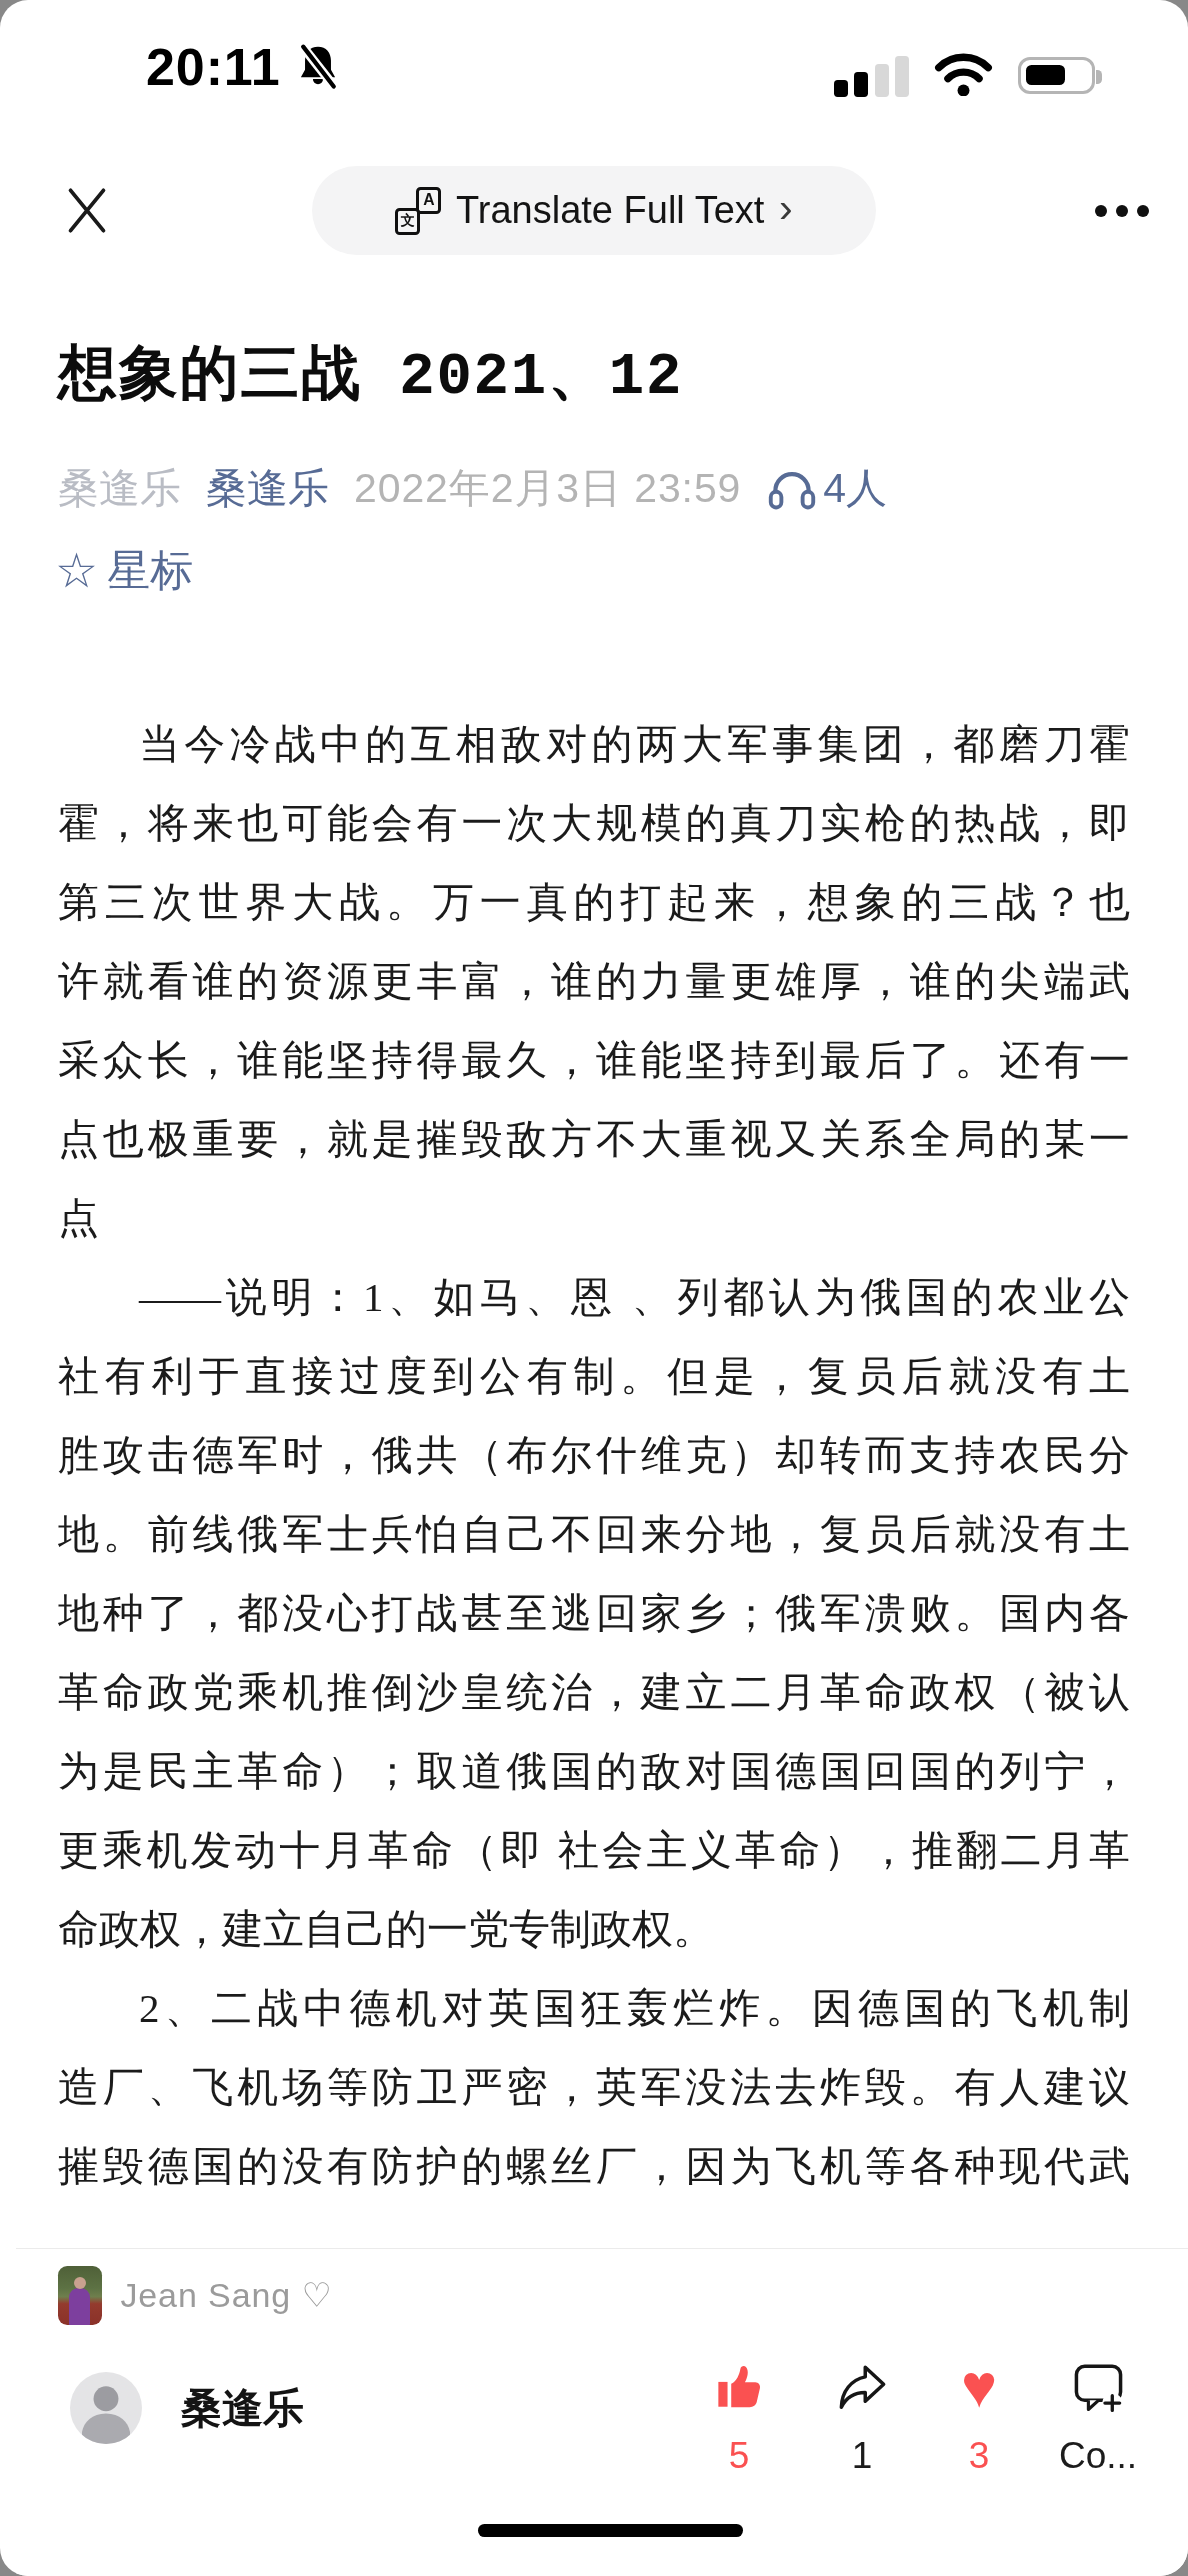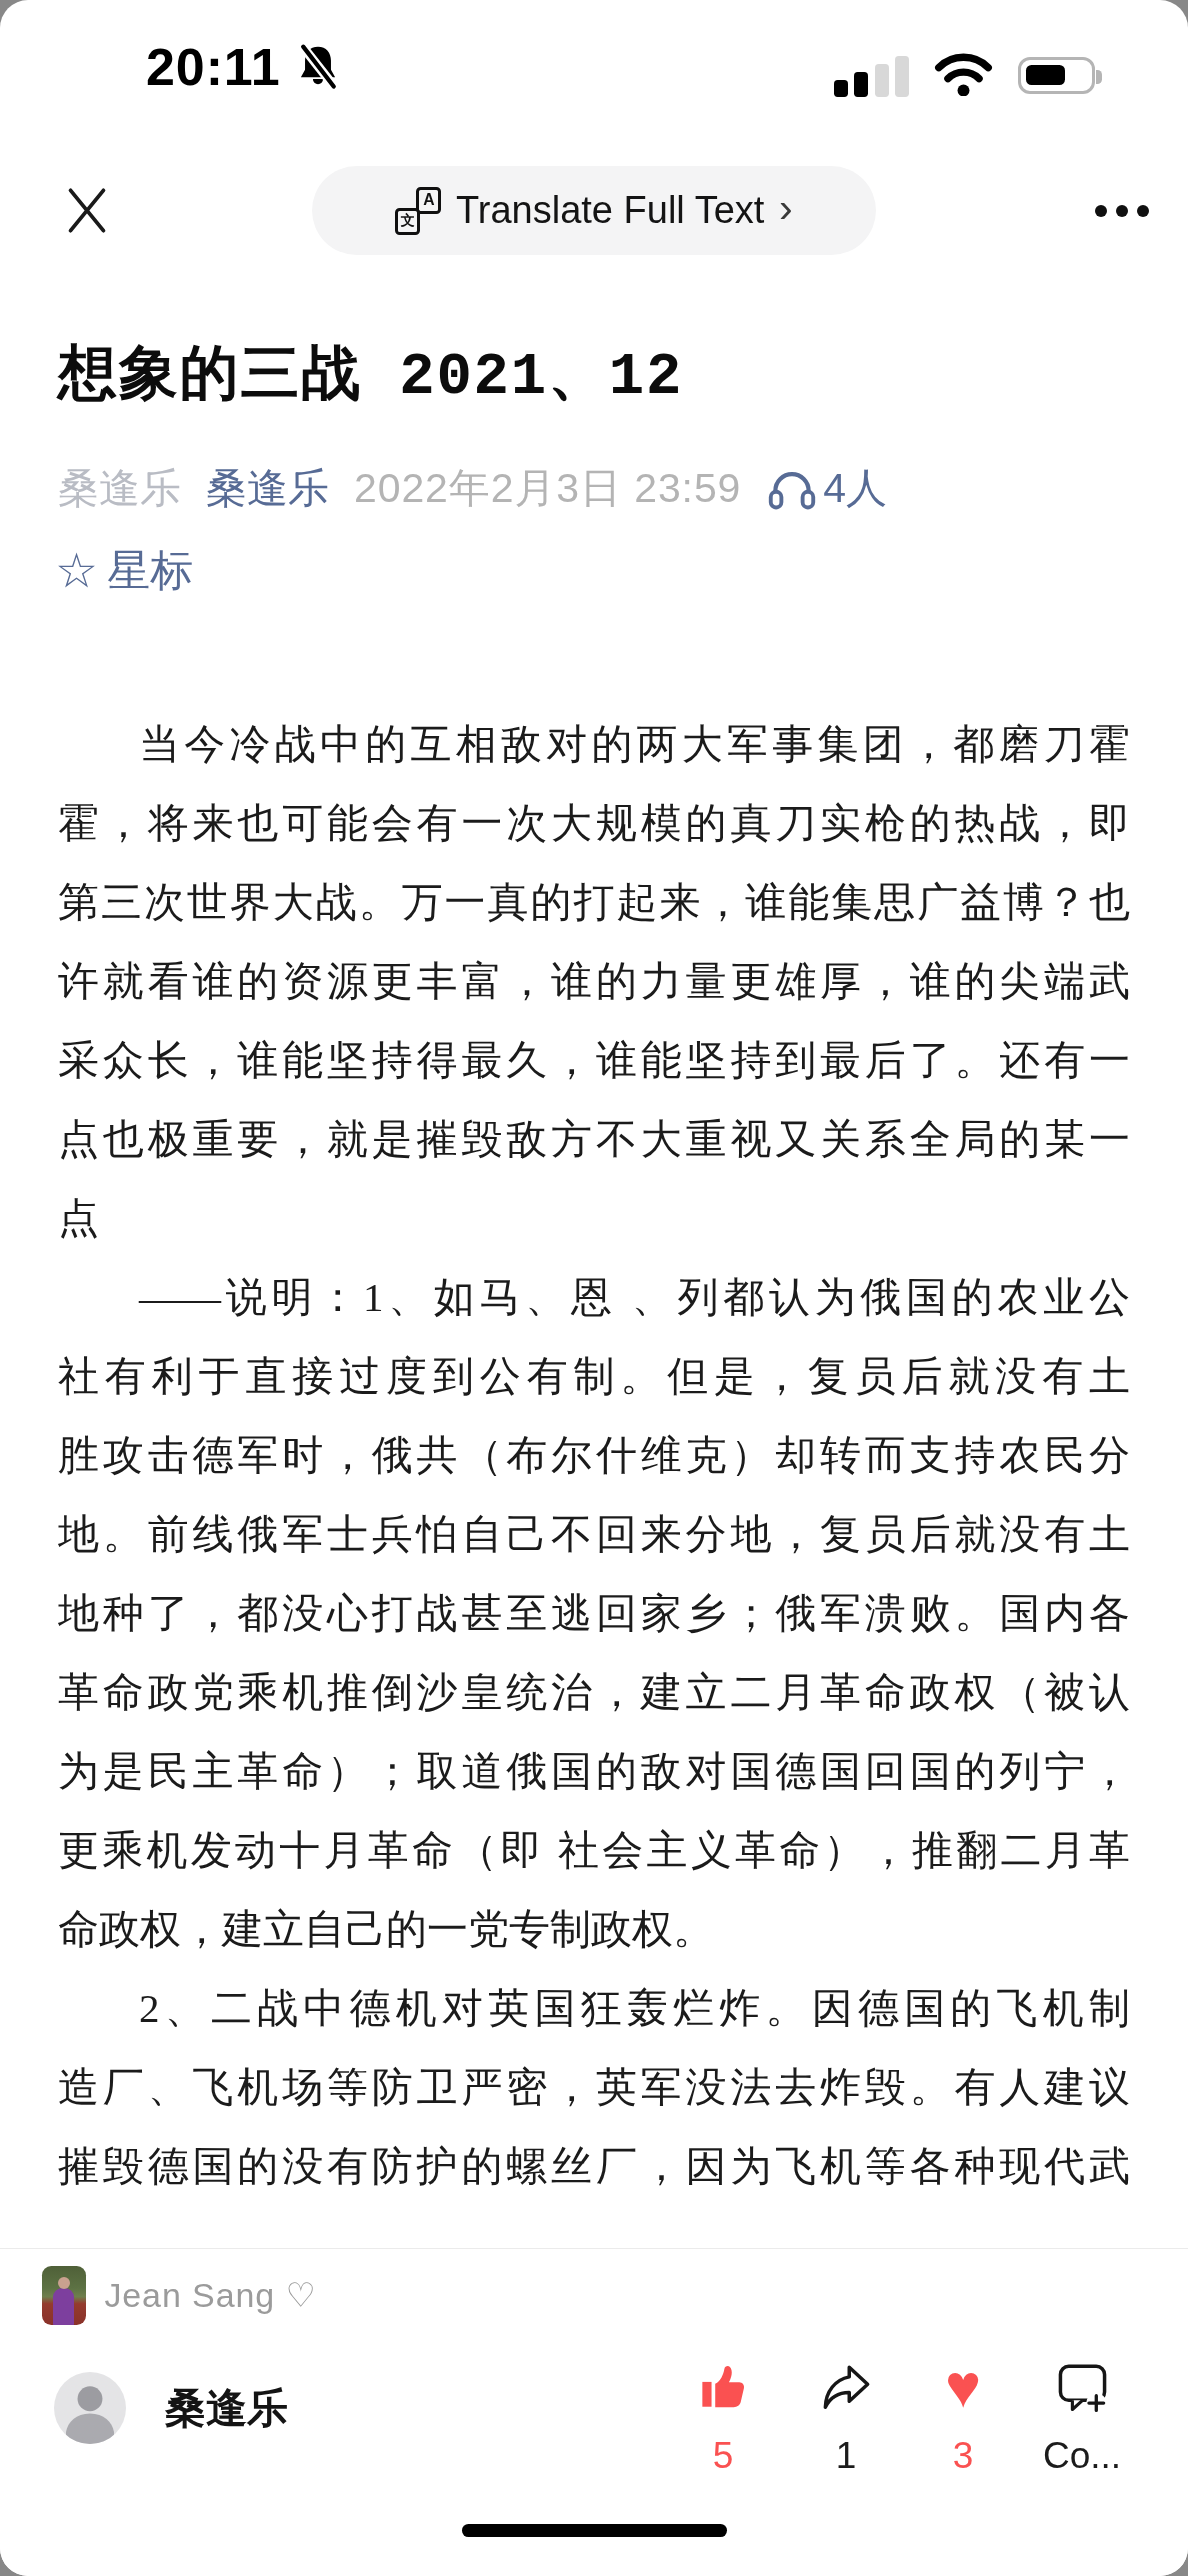--- a/index.html
+++ b/index.html
@@ -51,21 +51,21 @@
   
   .body-text{
     position:absolute; left:58px; top:705px; width:1072px;
     font-family:"Liberation Serif","DejaVu Serif",serif;
     font-size:41px; color:#1b1b1b;
   }
   .bline{ height:79px; line-height:79px; text-align:justify; overflow:hidden; white-space:nowrap; }
   .bline.fill{ text-align-last:justify; white-space:normal; }
   .bline.ind{ text-indent:81px; }
   
-  .footer{ position:absolute; left:0; right:0; top:2248px; height:328px; background:#fff; border-top:1.8px solid #ebebeb; }
+  .footer{ position:absolute; left:16px; right:0; top:2248px; height:328px; background:#fff; border-top:1.8px solid #ebebeb; }
   .reader{ position:absolute; left:42px; top:16.6px; display:flex; align-items:center; gap:18.4px; }
   .reader-avatar{ position:relative; width:44px; height:59px; border-radius:9.2px; overflow:hidden;
     background:linear-gradient(180deg,#4f6038 0%,#5d7244 38%,#6f7f4d 52%,#943b2e 64%,#8a3129 100%); }
   .reader-avatar .person{ position:absolute; left:11px; top:22px; width:21px; height:39px; background:#7d3f9e; border-radius:9.2px 9.2px 3.7px 3.7px; }
   .reader-avatar .head{ position:absolute; left:15.7px; top:11px; width:12px; height:12px; border-radius:50%; background:#c9a18f; }
   .reader-name{ font-size:34px; color:#9b9b9b; letter-spacing:0.9px; }
   .author-row{ position:absolute; left:54px; top:123px; display:flex; align-items:center; gap:39px; }
   .big-avatar{ width:72px; height:72px; border-radius:50%; background:#e4e4e6; overflow:hidden; position:relative; }
   .author-name{ font-size:41px; font-weight:700; color:#141414; }
   .action{ position:absolute; top:103px; width:122px; display:flex; flex-direction:column; align-items:center; }
@@ -151,21 +151,21 @@
   </div>
 
   <div class="star-row">
     <span class="star-glyph">☆</span>
     <span>星标</span>
   </div>
 
   <div class="body-text">
       <div class="bline ind fill">当今冷战中的互相敌对的两大军事集团，都磨刀霍</div>
       <div class="bline fill">霍，将来也可能会有一次大规模的真刀实枪的热战，即</div>
-      <div class="bline fill">第三次世界大战。万一真的打起来，谁能集思广益博？也</div>
+      <div class="bline fill">第三次世界大战。万一真的打起来，想象的三战？也</div>
       <div class="bline fill">许就看谁的资源更丰富，谁的力量更雄厚，谁的尖端武</div>
       <div class="bline fill">采众长，谁能坚持得最久，谁能坚持到最后了。还有一</div>
       <div class="bline fill">点也极重要，就是摧毁敌方不大重视又关系全局的某一</div>
       <div class="bline">点</div>
       <div class="bline ind fill">——说明：1、如马、恩 、列都认为俄国的农业公</div>
       <div class="bline fill">社有利于直接过度到公有制。但是，复员后就没有土</div>
       <div class="bline fill">胜攻击德军时，俄共（布尔什维克）却转而支持农民分</div>
       <div class="bline fill">地。前线俄军士兵怕自己不回来分地，复员后就没有土</div>
       <div class="bline fill">地种了，都没心打战甚至逃回家乡；俄军溃败。国内各</div>
       <div class="bline fill">革命政党乘机推倒沙皇统治，建立二月革命政权（被认</div>

